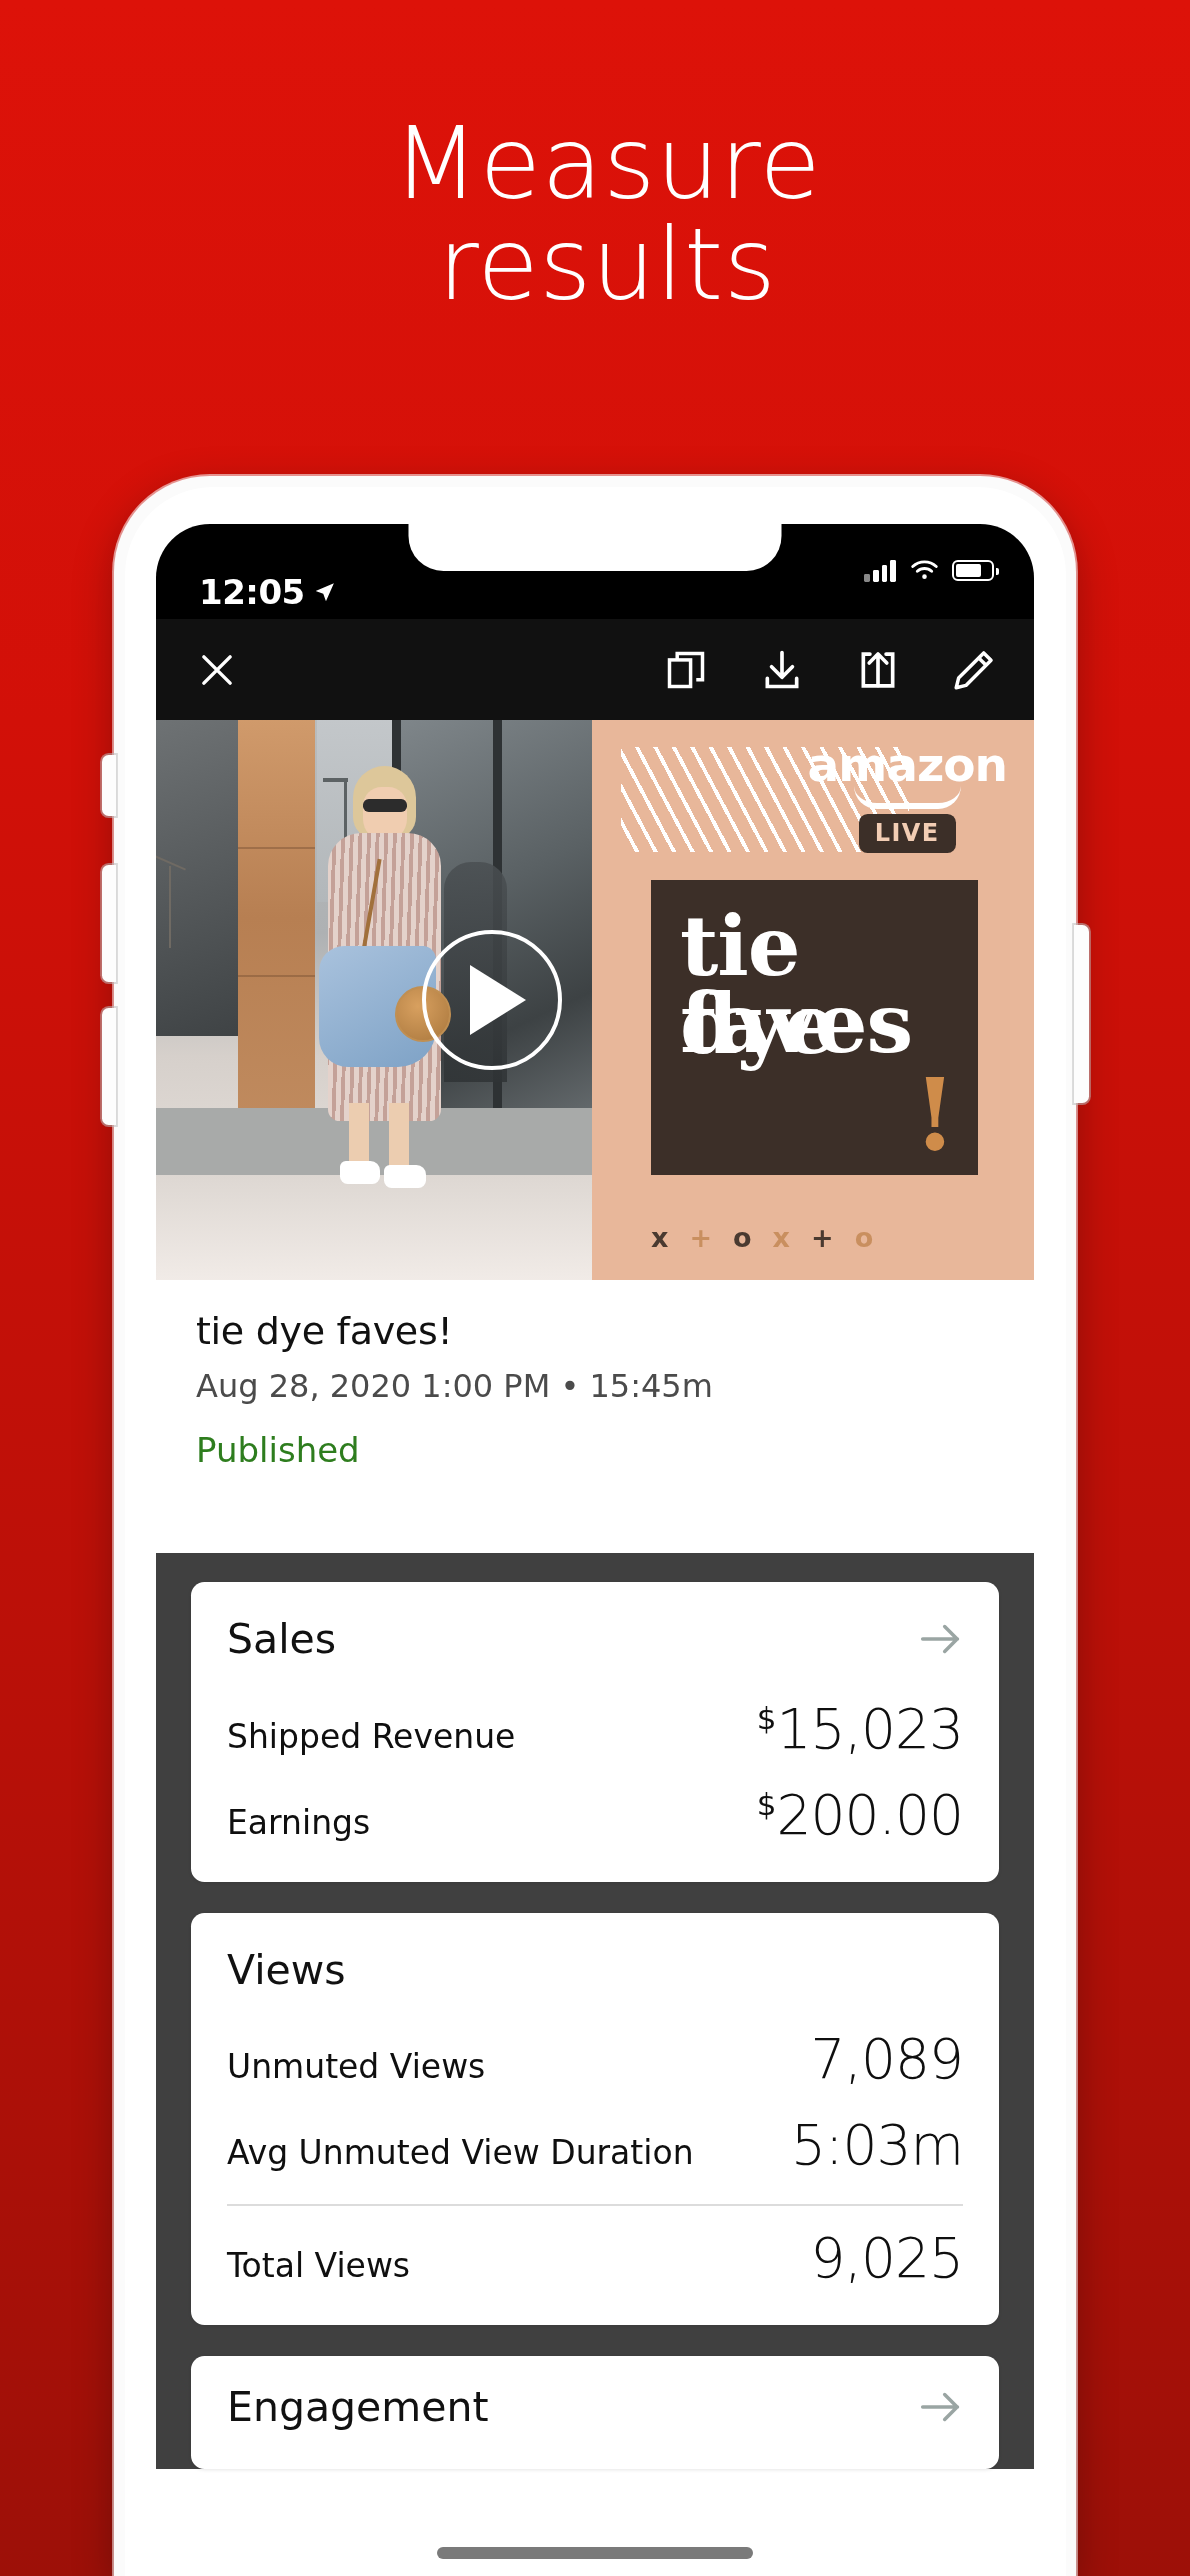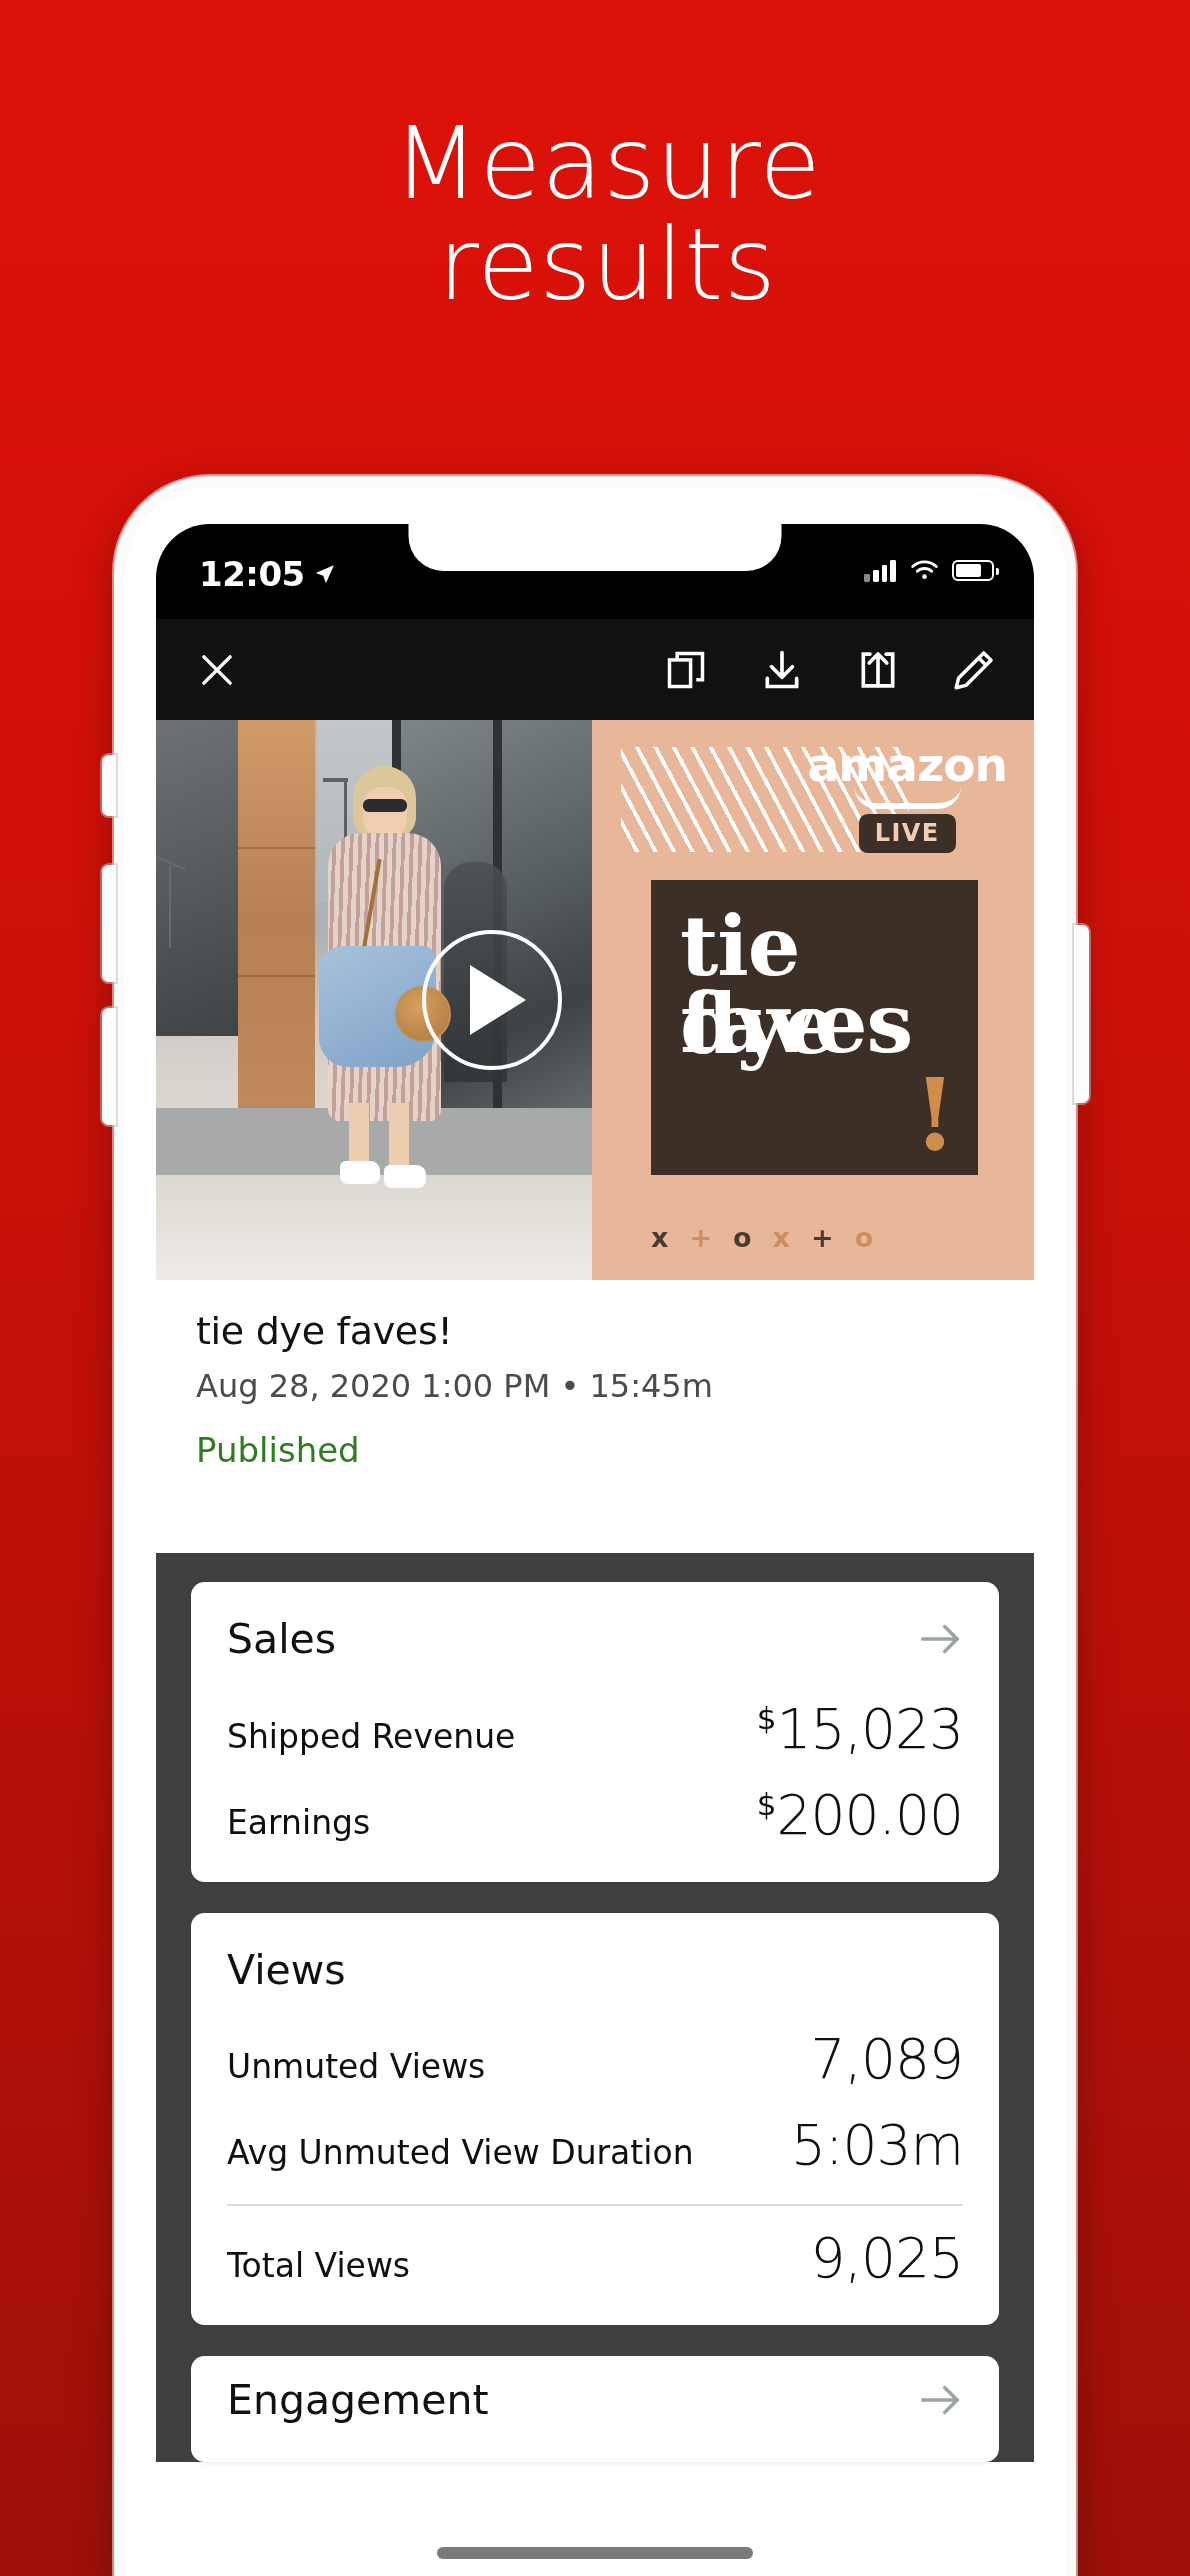--- a/index.html
+++ b/index.html
@@ -63,21 +63,21 @@
   .statusbar {
     position:relative; height:95px; background:#000000;
     color:#ffffff;
   }
   .notch {
     position:absolute; left:50%; transform:translateX(-50%); top:-13.4px;
     width:373px; height:60px; background:#ffffff;
     border-radius:0 0 35px 35px;
   }
   .sb-time {
-    position:absolute; left:43px; top:30px;
+    position:absolute; left:43px; top:48px;
     font-size:34px; font-weight:600; letter-spacing:-0.5px;
     display:flex; align-items:center; gap:7px;
     font-family:"DejaVu Sans", sans-serif;
   }
   .sb-right {
     position:absolute; right:40px; top:35px;
     display:flex; align-items:center; gap:12.5px;
   }
   .bars { display:flex; align-items:flex-end; gap:2.9px; height:23px; }
   .bars i { display:block; width:5.8px; background:#ffffff; border-radius:1.4px; }
@@ -201,21 +201,21 @@
   .card-head { display:flex; align-items:center; justify-content:space-between;
      margin-bottom:17px; }
   .card-title { font-size:41px; color:#111111; font-family:"DejaVu Sans", sans-serif; }
   .row { display:flex; align-items:baseline; justify-content:space-between;
      padding:16.3px 0 5.8px; }
   .row-label { font-size:33px; color:#0f0f0f; font-family:"DejaVu Sans", sans-serif; }
   .row-value { font-size:55px; color:#0f0f0f; font-weight:300; letter-spacing:-1px;
      font-family:"DejaVu Sans", sans-serif; white-space:nowrap; }
   .row-value sup { font-size:31px; vertical-align:super; font-weight:400; letter-spacing:0; }
   .divider { height:1.9px; background:#dcdcdc; margin:21px 0 3.8px; }
-  .card-eng { padding:20px 36px 38px; margin-bottom:0;text-align:right; }
+  .card-eng { padding:27px 36px 38px; margin-bottom:0;text-align:right; }
   .arrow-ico { color:#9aa5a3; }
 
   .home-bar { position:absolute; left:50%; transform:translateX(-50%); bottom:17px;
      width:316px; height:12.5px; background:#7a7a7a; border-radius:6.7px; }
 </style>
 </head>
 <body>
 
 <div class="headline">
   <span>Measure</span>

